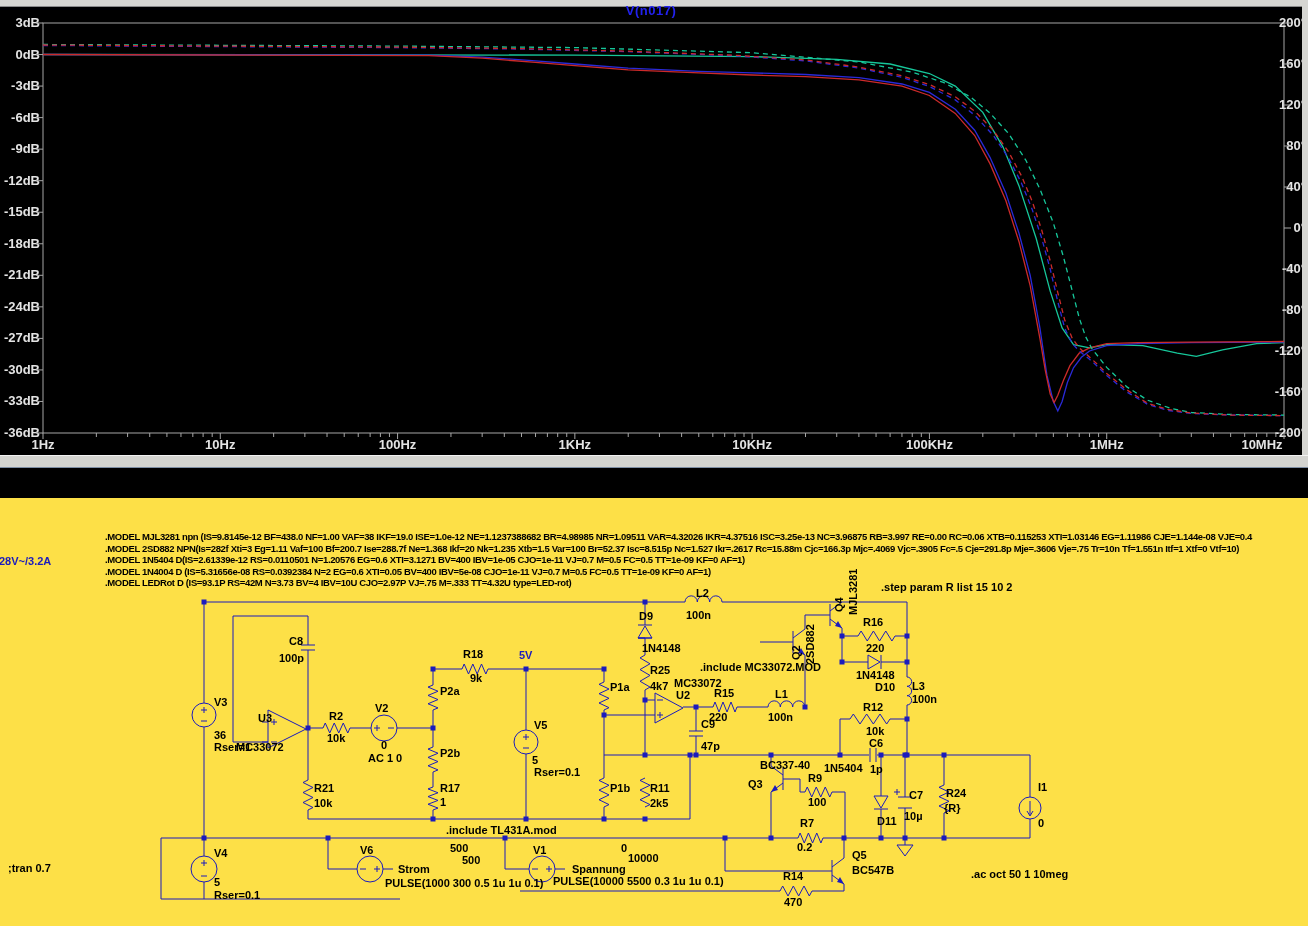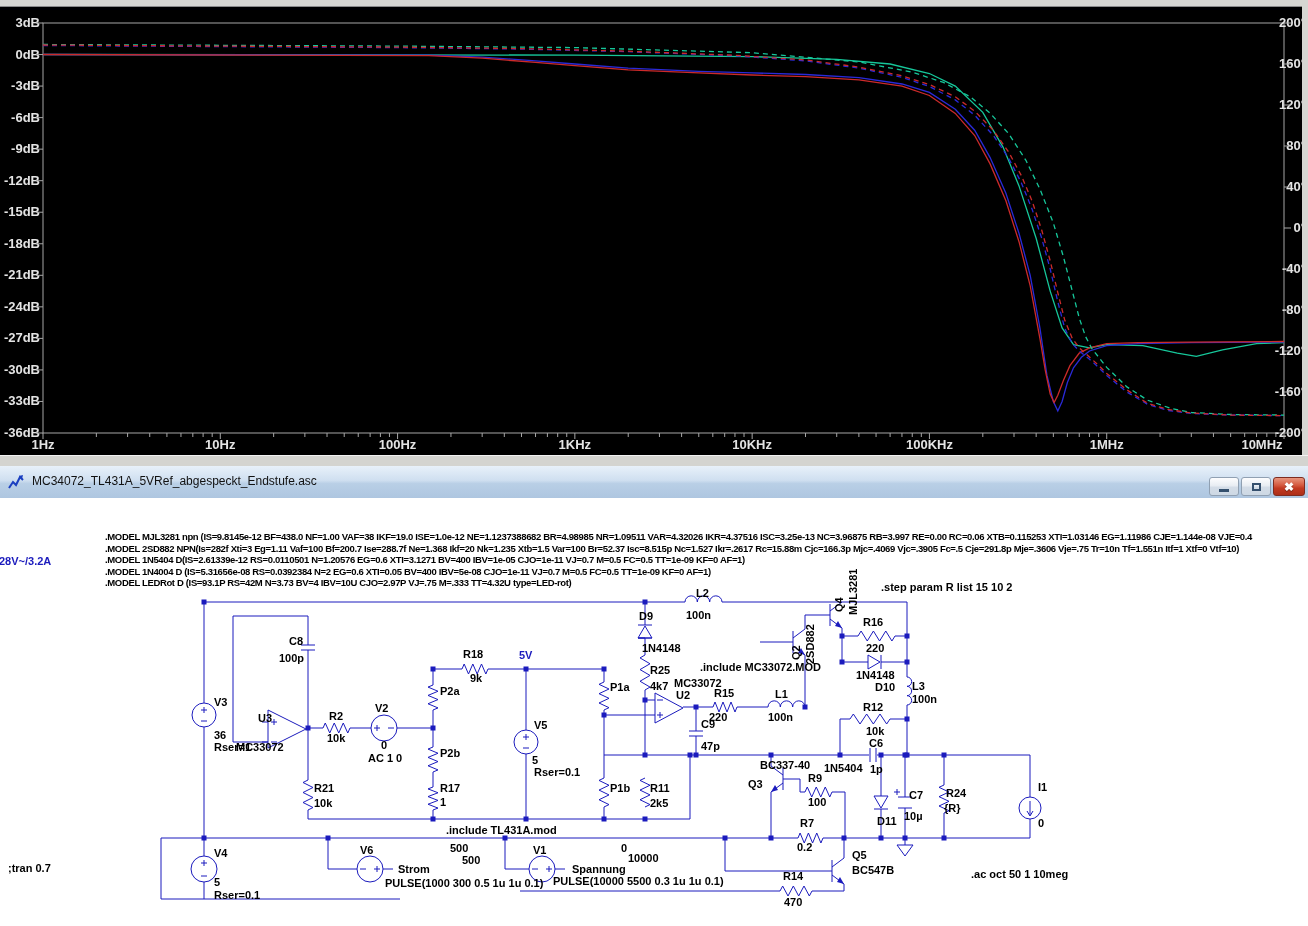--- a/index.html
+++ b/index.html
@@ -26,21 +26,21 @@
   .tb-btn{width:30px;height:19px;border:1px solid #90a0b2;border-radius:3px;
     background:linear-gradient(#fdfdfe,#e8edf3 45%,#d3dce7 55%,#cdd8e4);
     display:flex;align-items:center;justify-content:center;box-sizing:border-box;}
   .tb-btn.close{width:32px;background:linear-gradient(#e8967f,#d3563c 45%,#c23a22 60%,#b53category 0);
     background:linear-gradient(#e8967f,#d3563c 45%,#c23a22 60%,#ad2e18);border-color:#7e2c20;}
   .glyph-min{width:10px;height:3px;background:#35506e;margin-top:8px;}
   .glyph-restore{width:9px;height:8px;border:2px solid #35506e;box-sizing:border-box;}
   .glyph-close{color:#fff;font-size:12px;font-weight:bold;line-height:1;
     text-shadow:0 1px 1px rgba(0,0,0,.4);}
   
-  .schem{position:absolute;left:0;top:498px;width:1308px;height:428px;background:#ffffff;}
+  .schem{position:absolute;left:0;top:498px;width:1308px;height:428px;background:#fde047;}
   #schem-svg{position:absolute;left:0;top:0;}
 </style>
 </head>
 <body>
 
 <div class="screen">
 
   <div class="wave">
     <svg id="plot-svg" width="1308" height="455" viewBox="0 0 1308 455">
         <rect x="0" y="0" width="1308" height="455" fill="#000000"></rect>
@@ -84,42 +84,25 @@
         <path d="M36 23H43 M36 54.53846153846154H43 M36 86.07692307692308H43 M36 117.61538461538461H43 M36 149.15384615384616H43 M36 180.69230769230768H43 M36 212.23076923076923H43 M36 243.76923076923077H43 M36 275.3076923076923H43 M36 306.84615384615387H43 M36 338.38461538461536H43 M36 369.9230769230769H43 M36 401.46153846153845H43 M36 433H43 M1284 23h7 M1284 64h7 M1284 105h7 M1284 146h7 M1284 187h7 M1284 227.99999999999997h7 M1284 269h7 M1284 310h7 M1284 351h7 M1284 391.99999999999994h7 M1284 432.99999999999994h7 M43 433v6 M96.36831780271439 433v4 M127.58678244387158 433v4 M149.73663560542877 433v4 M166.9173964829999 433v4 M180.95510024658597 433v4 M192.82380966538466 433v4 M203.10495340814313 433v4 M212.17356488774317 433v4 M220.28571428571428 433v6 M273.65403208842866 433v4 M304.87249672958586 433v4 M327.02234989114305 433v4 M344.20311076871417 433v4 M358.24081453230025 433v4 M370.10952395109894 433v4 M380.3906676938574 433v4 M389.4592791734574 433v4 M397.57142857142856 433v6 M450.93974637414294 433v4 M482.15821101530014 433v4 M504.30806417685733 433v4 M521.4888250544284 433v4 M535.5265288180144 433v4 M547.3952382368132 433v4 M557.6763819795717 433v4 M566.7449934591717 433v4 M574.8571428571429 433v6 M628.2254606598573 433v4 M659.4439253010145 433v4 M681.5937784625717 433v4 M698.7745393401427 433v4 M712.8122431037289 433v4 M724.6809525225275 433v4 M734.962096265286 433v4 M744.030707744886 433v4 M752.1428571428571 433v6 M805.5111749455715 433v4 M836.7296395867287 433v4 M858.8794927482859 433v4 M876.060253625857 433v4 M890.0979573894431 433v4 M901.9666668082418 433v4 M912.2478105510003 433v4 M921.3164220306003 433v4 M929.4285714285713 433v6 M982.7968892312858 433v4 M1014.015353872443 433v4 M1036.165207034 433v4 M1053.3459679115713 433v4 M1067.3836716751573 433v4 M1079.252381093956 433v4 M1089.5335248367146 433v4 M1098.6021363163145 433v4 M1106.7142857142858 433v6 M1160.082603517 433v4 M1191.3010681581572 433v4 M1213.4509213197146 433v4 M1230.6316821972855 433v4 M1244.6693859608718 433v4 M1256.5380953796703 433v4 M1266.8192391224288 433v4 M1275.887850602029 433v4 M1284 433v6 " stroke="#a6a6a6" stroke-width="1" fill="none"></path>
         <path d="M43.0 54.5L574.9 55.1L752.1 56.6L836.7 59.3L890.1 64.0L929.4 73.5L955.3 86.1L982.8 112.4L1003.0 147.1L1019.0 185.9L1036.2 238.5L1050.2 291.1L1062.1 327.9L1073.5 344.7L1089.5 347.8L1106.7 344.7L1142.9 345.7L1177.3 353.1L1196.3 356.3L1222.5 349.9L1256.5 343.6L1284.0 342.6" fill="none" stroke="#16c79a" stroke-width="1.3" clip-path="url(#pc)"></path>
         <path d="M43.0 54.5L428.8 55.1L482.2 57.2L535.5 60.8L574.9 64.0L628.2 68.2L698.8 71.4L752.1 72.9L805.5 74.5L858.9 77.7L902.0 84.0L929.4 92.4L955.3 109.2L974.7 130.2L990.1 157.6L1005.9 193.3L1019.0 233.3L1030.2 275.3L1039.9 327.9L1046.9 375.2L1053.3 401.5L1057.8 410.9L1062.1 401.5L1067.4 382.5L1073.5 367.8L1081.4 357.3L1089.5 351.0L1106.7 345.7L1137.9 343.6L1191.3 342.6L1284.0 342.1" fill="none" stroke="#2a2ad8" stroke-width="1.3" clip-path="url(#pc)"></path>
         <path d="M43.0 54.5L428.8 55.6L482.2 58.2L535.5 62.4L574.9 65.6L628.2 69.8L698.8 72.9L752.1 75.0L805.5 76.6L858.9 79.8L902.0 86.1L929.4 95.5L955.3 113.4L974.7 135.5L990.1 163.9L1005.9 200.7L1019.0 241.7L1030.2 285.8L1039.9 338.4L1045.2 369.9L1050.2 394.1L1054.1 402.5L1057.8 395.2L1063.4 380.4L1069.9 365.7L1079.3 353.1L1089.5 347.8L1106.7 343.6L1137.9 342.6L1191.3 342.1L1284.0 341.5" fill="none" stroke="#cc2a2a" stroke-width="1.3" clip-path="url(#pc)"></path>
         <path d="M43.0 44.5L397.6 46.1L574.9 47.6L752.1 52.7L858.9 61.9L912.2 72.2L943.5 82.4L970.3 96.8L990.1 113.2L1008.7 133.7L1025.9 160.3L1039.9 189.0L1053.3 222.9L1063.4 256.7L1072.4 291.5L1079.3 318.2L1085.6 336.6L1091.4 347.9L1098.6 357.1L1106.7 367.4L1126.9 386.9L1147.6 400.2L1170.8 408.4L1191.3 412.5L1230.6 414.5L1284.0 415.1" fill="none" stroke="#16c79a" stroke-width="1.3" clip-path="url(#pc)" stroke-dasharray="5,4"></path>
         <path d="M43.0 45.5L220.3 46.6L397.6 47.6L521.5 49.1L628.2 51.7L735.0 55.8L805.5 60.9L858.9 68.1L902.0 77.3L929.4 86.5L955.3 99.9L974.7 115.2L993.6 135.8L1008.7 158.3L1021.4 182.9L1032.2 209.5L1041.7 238.2L1050.2 269.0L1057.8 301.8L1064.8 328.4L1072.4 343.8L1079.3 351.0L1089.5 359.2L1098.6 367.4L1106.7 375.6L1126.9 392.0L1147.6 404.3L1167.4 410.4L1191.3 413.5L1230.6 415.1L1284.0 415.6" fill="none" stroke="#2a2ad8" stroke-width="1.3" clip-path="url(#pc)" stroke-dasharray="5,4"></path>
         <path d="M43.0 45.0L220.3 46.1L397.6 47.1L521.5 48.6L628.2 51.2L735.0 55.3L805.5 59.9L858.9 67.1L902.0 75.8L929.4 84.5L955.3 96.8L974.7 111.1L993.6 130.6L1008.7 152.1L1021.4 175.7L1032.2 201.3L1041.7 230.0L1050.2 260.8L1057.8 292.6L1064.8 320.3L1072.4 338.7L1079.3 347.9L1089.5 357.1L1098.6 365.3L1106.7 373.5L1126.9 389.9L1147.6 403.3L1167.4 409.4L1191.3 413.0L1230.6 415.1L1284.0 415.6" fill="none" stroke="#cc2a2a" stroke-width="1.3" clip-path="url(#pc)" stroke-dasharray="5,4"></path>
       </svg>
     <div class="wave-top-strip"></div>
     <div class="wave-right-strip"></div>
+    <div class="plot-title">V(n017)</div>
   </div>
 
   <div class="win-sep"></div>
 
-  <div class="titlebar">
-    <svg class="tb-icon" viewBox="0 0 18 18">
-      <path d="M2 15 L6 9 L9 12 L13 4 L16 7" fill="none" stroke="#1b3fc0" stroke-width="2"></path>
-      <path d="M12 3 L16 2 L15 6" fill="#1b3fc0"></path>
-    </svg>
-    <span class="tb-title">MC34072_TL431A_5VRef_abgespeckt_Endstufe.asc</span>
-    <div class="tb-buttons">
-      <div class="tb-btn">
-          <div class="glyph-min"></div>
-        </div>
-      <div class="tb-btn">
-          <div class="glyph-restore"></div>
-        </div>
-      <div class="tb-btn close">
-          <span class="glyph-close">✖</span>
-        </div>
-    </div>
-  </div>
 
   <div class="schem">
     <svg id="schem-svg" width="1308" height="428" viewBox="0 498 1308 428">
         <g stroke="#1b1bbd" fill="none" stroke-width="1">
           <path d="M204 602L685 602M722 602L907 602M204 602L204 703M204 727L204 838M233 616L308 616M233 616L233 742M233 742L268 742M308 616L308 645M308 650L308 728M306 728L323 728M308 728L308 780M308 810L308 819M308 819L690 819M690 755L690 819M350 728L371 728M397 728L433 728M433 669L433 685M433 710L433 747M433 772L433 787M433 810L433 819M433 669L462 669M488 669L605 669M526 669L526 730M526 754L526 819M604 669L604 682M604 710L604 778M604 807L604 819M604 715L655 715M645 602L645 625M645 638L645 655M645 690L645 755M645 700L655 700M683 707L713 707M696 707L696 731M696 736L696 755M737 707L768 707M805 655L805 707M760 642L793 642M805 629L805 615M805 615L830 615M842 628L842 636M842 636L858 636M895 636L907 636M842 636L842 662M842 662L868 662M881 662L907 662M907 602L907 677M907 705L907 755M840 719L850 719M890 719L907 719M840 719L840 755M604 755L869 755M877 755L1030 755M771 766L771 755M771 792L771 838M783 779L800 779M800 779L800 792M800 792L805 792M832 792L845 792M845 792L845 838M881 755L881 796M881 809L881 838M905 755L905 797M905 808L905 838M944 755L944 785M944 813L944 838M1030 755L1030 797M1030 819L1030 838M161 838L798 838M823 838L1030 838M161 838L161 899M161 899L400 899M204 838L204 856M204 882L204 899M328 838L328 869M328 869L357 869M383 869L393 869M505 838L505 869M505 869L529 869M555 869L565 869M725 838L725 871M725 871L832 871M844 858L844 838M844 884L844 891M520 891L780 891M812 891L844 891M905 838L905 845"></path>
           <path d="M323 728l2.25 -5l4.5 10l4.5 -10l4.5 10l4.5 -10l4.5 10l2.25 -5M462 669l2.1666666666666665 -5l4.333333333333333 10l4.333333333333333 -10l4.333333333333333 10l4.333333333333333 -10l4.333333333333333 10l2.1666666666666665 -5M713 707l2 -5l4 10l4 -10l4 10l4 -10l4 10l2 -5M858 636l3.0833333333333335 -5l6.166666666666667 10l6.166666666666667 -10l6.166666666666667 10l6.166666666666667 -10l6.166666666666667 10l3.0833333333333335 -5M850 719l3.3333333333333335 -5l6.666666666666667 10l6.666666666666667 -10l6.666666666666667 10l6.666666666666667 -10l6.666666666666667 10l3.3333333333333335 -5M805 792l2.25 -5l4.5 10l4.5 -10l4.5 10l4.5 -10l4.5 10l2.25 -5M798 838l2.0833333333333335 -5l4.166666666666667 10l4.166666666666667 -10l4.166666666666667 10l4.166666666666667 -10l4.166666666666667 10l2.0833333333333335 -5M780 891l2.6666666666666665 -5l5.333333333333333 10l5.333333333333333 -10l5.333333333333333 10l5.333333333333333 -10l5.333333333333333 10l2.6666666666666665 -5M433 685l-5 2.0833333333333335l10 4.166666666666667l-10 4.166666666666667l10 4.166666666666667l-10 4.166666666666667l10 4.166666666666667l-5 2.0833333333333335M433 747l-5 2.0833333333333335l10 4.166666666666667l-10 4.166666666666667l10 4.166666666666667l-10 4.166666666666667l10 4.166666666666667l-5 2.0833333333333335M433 787l-5 1.9166666666666667l10 3.8333333333333335l-10 3.8333333333333335l10 3.8333333333333335l-10 3.8333333333333335l10 3.8333333333333335l-5 1.9166666666666667M308 780l-5 2.5l10 5l-10 5l10 5l-10 5l10 5l-5 2.5M645 655l-5 2.9166666666666665l10 5.833333333333333l-10 5.833333333333333l10 5.833333333333333l-10 5.833333333333333l10 5.833333333333333l-5 2.9166666666666665M604 682l-5 2.3333333333333335l10 4.666666666666667l-10 4.666666666666667l10 4.666666666666667l-10 4.666666666666667l10 4.666666666666667l-5 2.3333333333333335M604 778l-5 2.4166666666666665l10 4.833333333333333l-10 4.833333333333333l10 4.833333333333333l-10 4.833333333333333l10 4.833333333333333l-5 2.4166666666666665M645 778l-5 2.4166666666666665l10 4.833333333333333l-10 4.833333333333333l10 4.833333333333333l-10 4.833333333333333l10 4.833333333333333l-5 2.4166666666666665M944 785l-5 2.3333333333333335l10 4.666666666666667l-10 4.666666666666667l10 4.666666666666667l-10 4.666666666666667l10 4.666666666666667l-5 2.3333333333333335M301 645h14M301 650h14M689 731h14M689 736h14M870 748v14M876 748v14M898 797h14M898 808h14M894 792h6M897 789v6M685 602a6.166666666666667 6.166666666666667 0 0 1 12.333333333333334 0a6.166666666666667 6.166666666666667 0 0 1 12.333333333333334 0a6.166666666666667 6.166666666666667 0 0 1 12.333333333333334 0M768 707a6.166666666666667 6.166666666666667 0 0 1 12.333333333333334 0a6.166666666666667 6.166666666666667 0 0 1 12.333333333333334 0a6.166666666666667 6.166666666666667 0 0 1 12.333333333333334 0M907 677a4.666666666666667 4.666666666666667 0 0 1 0 9.333333333333334a4.666666666666667 4.666666666666667 0 0 1 0 9.333333333333334a4.666666666666667 4.666666666666667 0 0 1 0 9.333333333333334M638 638h14M645 638 638 638M638 638 645 626 652 638 638 638M638 625h14M868 655v14l12 -7zM881 655v14M874 796h14l-7 12zM874 809h14M268 710v38l38 -19zM262 722h6M262 742h6M271 722h6M274 719v6M271 742h6M655 693v30l28 -15zM657 700h6M657 715h6M660 712v6M830 604v22M830 611l12 -9M830 619l12 9M793 631v22M793 638l12 -9M793 646l12 9M783 768v22M783 775l-12 -9M783 783l-12 9M832 860v22M832 867l12 -9M832 875l12 9M201 710h6M204 707v6M201 721h6M374 728h6M377 725v6M388 728h6M523 737h6M526 734v6M523 748h6M201 863h6M204 860v6M201 876h6M360 869h6M374 869h6M377 866v6M532 869h6M546 869h6M549 866v6M1030 801v14M1027 811l3 5l3 -5M897 845h16l-8 11z"></path>
           <circle cx="204" cy="715" r="12"></circle>
           <circle cx="384" cy="728" r="13"></circle>
           <circle cx="526" cy="742" r="12"></circle>
           <circle cx="204" cy="869" r="13"></circle>

